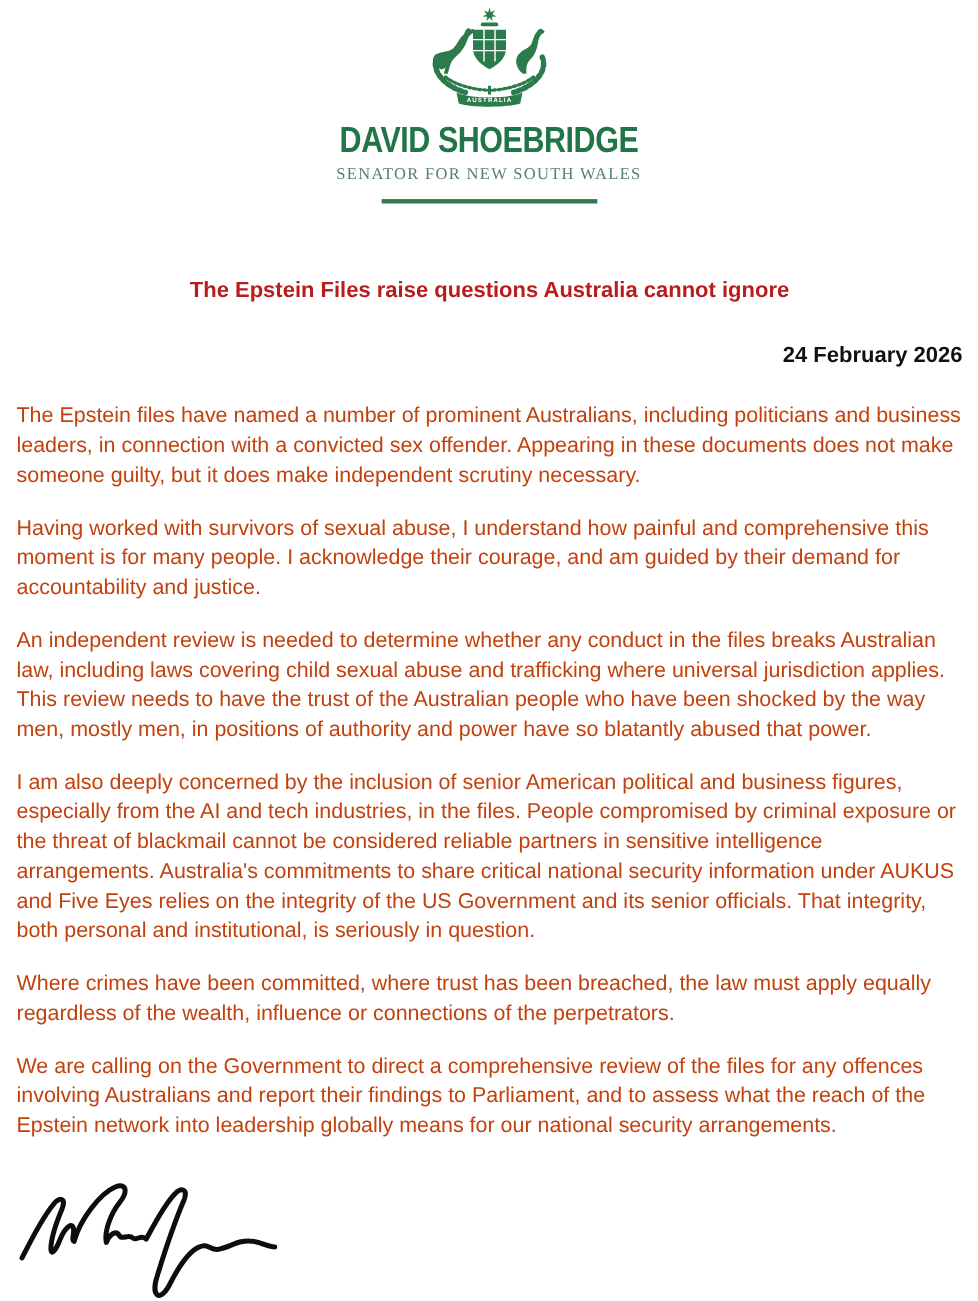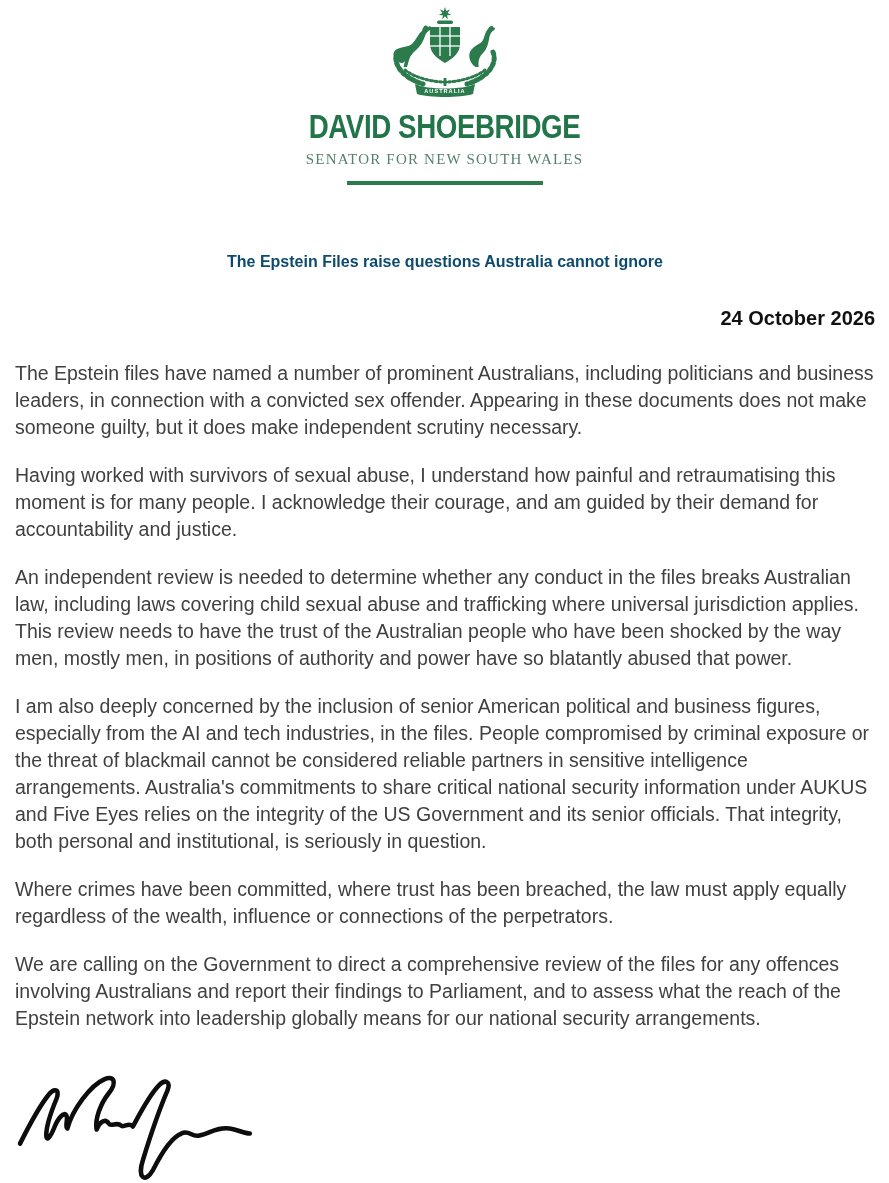--- a/index.html
+++ b/index.html
@@ -41,37 +41,37 @@
   .header-rule{
     width:196px;height:4px;background:var(--green);
     margin:13px auto 0 auto;border:none;
   }
 
   
   .letter-main{padding:0 14px 0 15px;}
   .letter-title{
     margin-top:68px;
     text-align:center;
-    font-size:16px;
+    font-size:20px;
     font-weight:bold;
-    color:#0c4a6e;
+    color:#b91c1c;
   }
   .letter-date{
     margin-top:36px;
     text-align:right;
     font-size:20px;
     font-weight:bold;
     color:#111;
   }
   .letter-main p{
     margin-top:0;
     margin-bottom:21px;
     font-size:19.5px;
     line-height:27px;
-    color:#404040;
+    color:#c2410c;
     text-align:left;
   }
   .letter-main p:first-of-type{margin-top:30px;}
 
   
   .signature{
     position:absolute;
     left:16px;top:1070px;
     width:252px;height:118px;
   }
@@ -114,24 +114,24 @@
       <text x="60" y="86.5" text-anchor="middle" font-size="5.6" letter-spacing="1" fill="#ffffff" font-family="Liberation Sans, sans-serif" font-weight="bold">AUSTRALIA</text>
     </svg>
 
     <div class="senator-name">DAVID SHOEBRIDGE</div>
     <div class="senator-title">SENATOR FOR NEW SOUTH WALES</div>
     <div class="header-rule"></div>
   </header>
 
   <main class="letter-main">
     <h1 class="letter-title">The Epstein Files raise questions Australia cannot ignore</h1>
-    <div class="letter-date">24 October 2026</div>
+    <div class="letter-date">24 February 2026</div>
 
     <p>The Epstein files have named a number of prominent Australians, including politicians and business leaders, in connection with a convicted sex offender. Appearing in these documents does not make someone guilty, but it does make independent scrutiny necessary.</p>
-    <p>Having worked with survivors of sexual abuse, I understand how painful and retraumatising this moment is for many people. I acknowledge their courage, and am guided by their demand for accountability and justice.</p>
+    <p>Having worked with survivors of sexual abuse, I understand how painful and comprehensive this moment is for many people. I acknowledge their courage, and am guided by their demand for accountability and justice.</p>
     <p>An independent review is needed to determine whether any conduct in the files breaks Australian law, including laws covering child sexual abuse and trafficking where universal jurisdiction applies. This review needs to have the trust of the Australian people who have been shocked by the way men, mostly men, in positions of authority and power have so blatantly abused that power.</p>
     <p>I am also deeply concerned by the inclusion of senior American political and business figures, especially from the AI and tech industries, in the files. People compromised by criminal exposure or the threat of blackmail cannot be considered reliable partners in sensitive intelligence arrangements. Australia's commitments to share critical national security information under AUKUS and Five Eyes relies on the integrity of the US Government and its senior officials. That integrity, both personal and institutional, is seriously in question.</p>
     <p>Where crimes have been committed, where trust has been breached, the law must apply equally regardless of the wealth, influence or connections of the perpetrators.</p>
     <p>We are calling on the Government to direct a comprehensive review of the files for any offences involving Australians and report their findings to Parliament, and to assess what the reach of the Epstein network into leadership globally means for our national security arrangements.</p>
   </main>
 
   <svg class="signature" viewBox="0 0 250 115" width="252" height="118">
     <path fill="none" stroke="#0d0d0d" stroke-width="4.5" stroke-linecap="round" stroke-linejoin="round" d="M4 72
              C12 56 24 34 32 24
              C38 16 44 18 40 28

